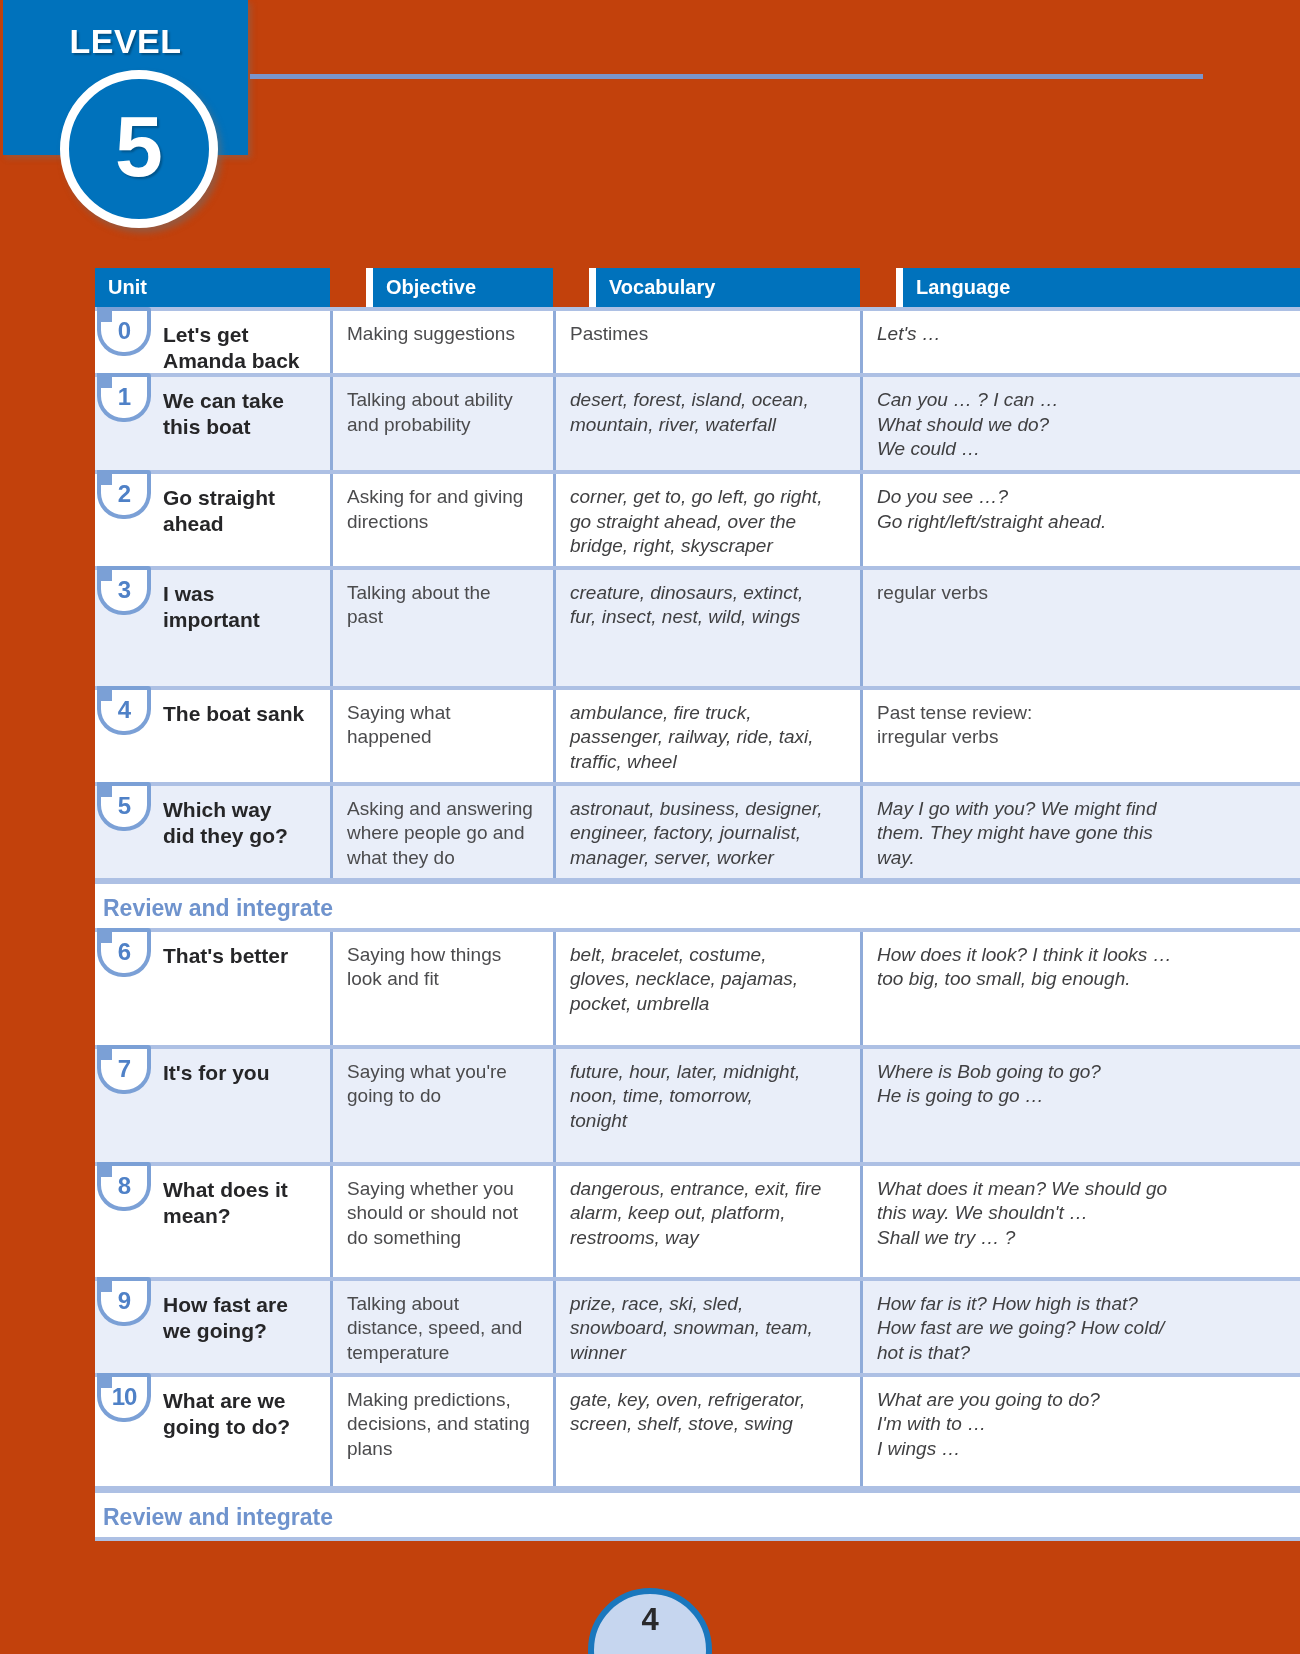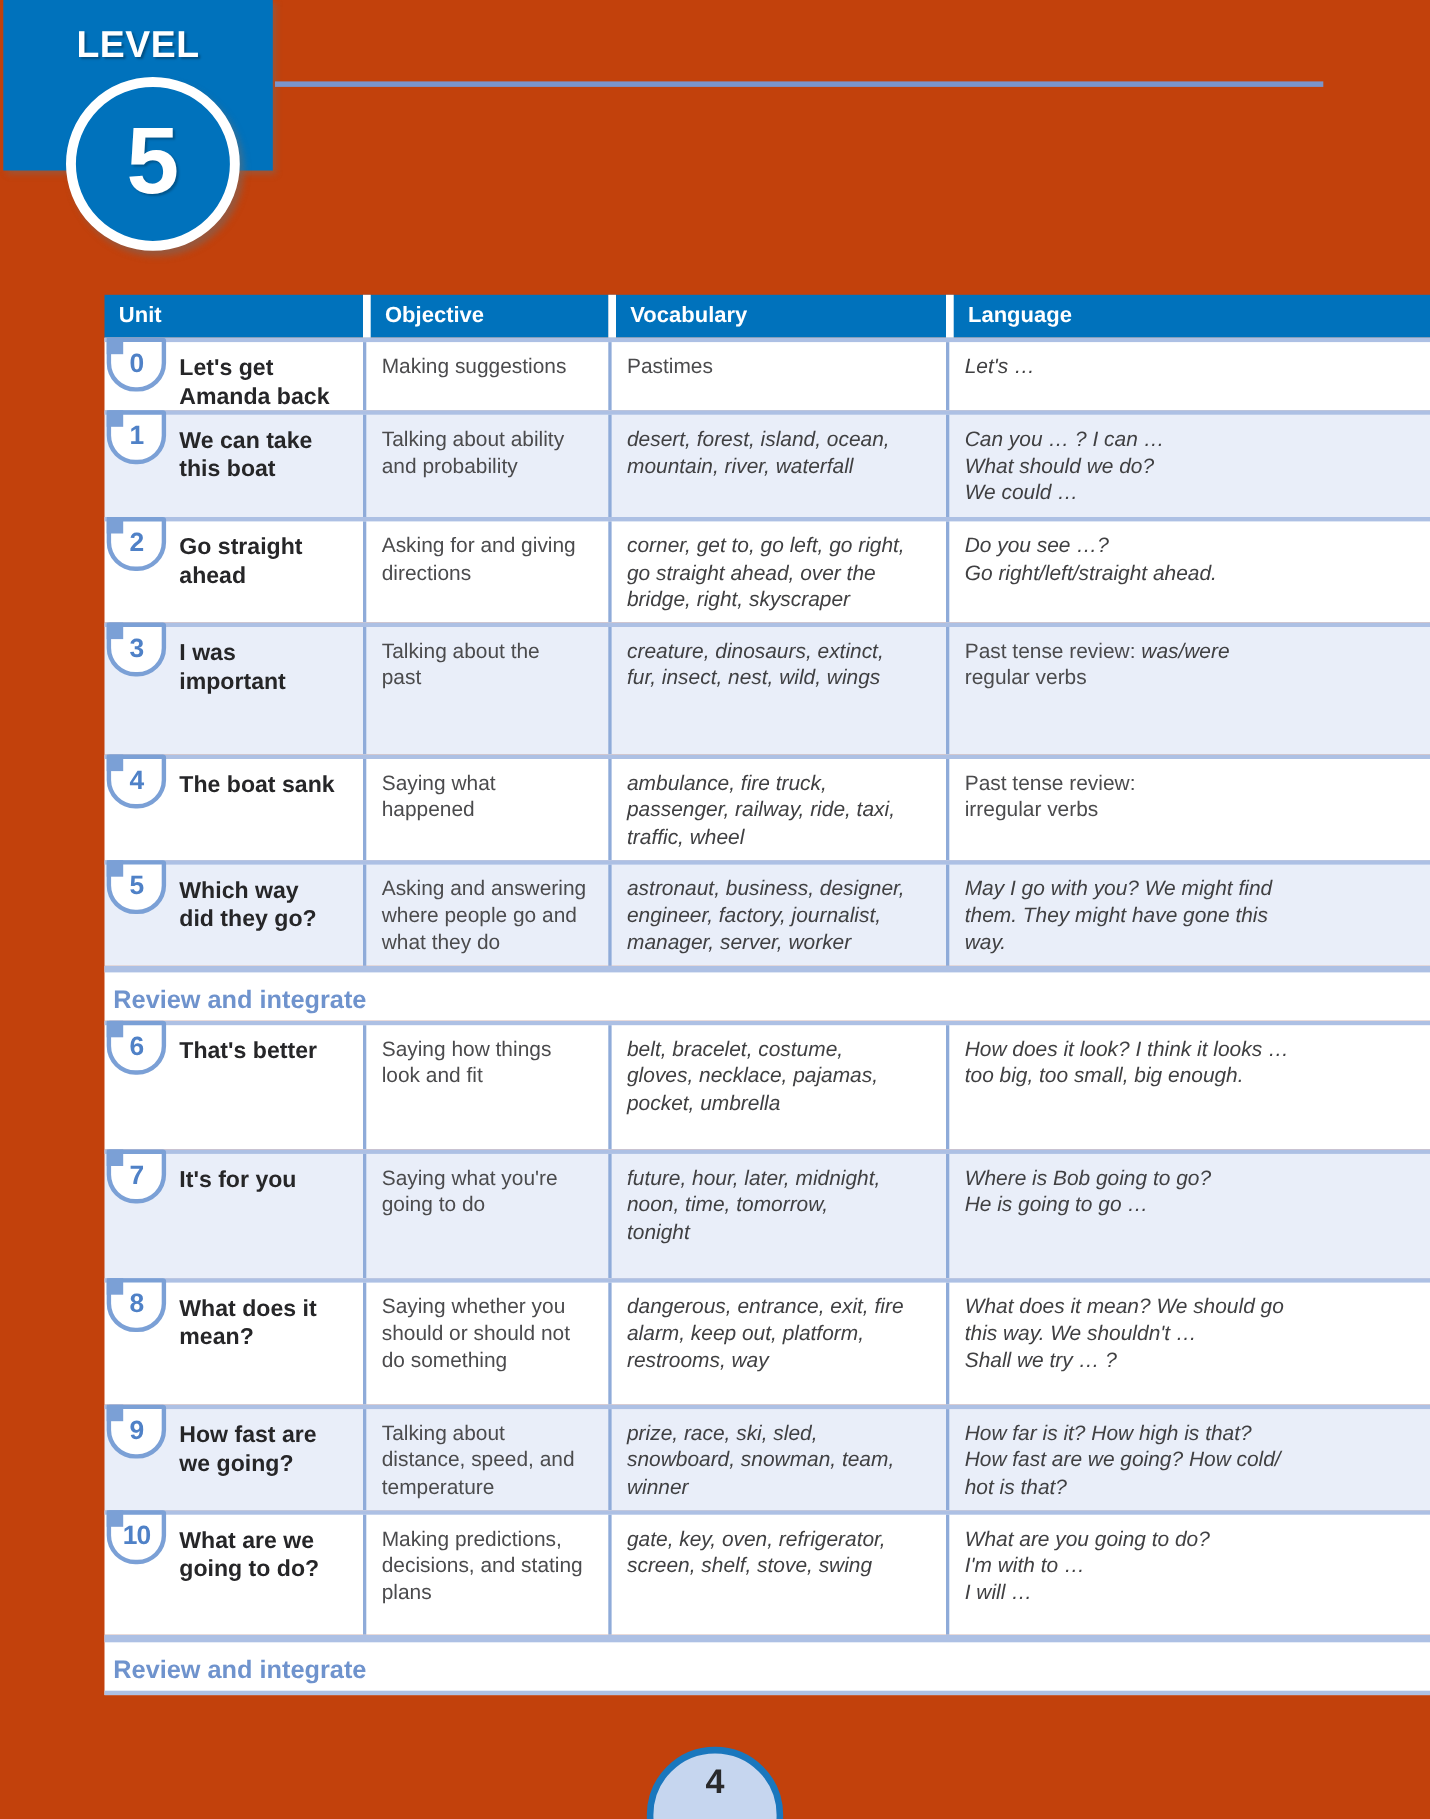--- a/index.html
+++ b/index.html
@@ -46,21 +46,21 @@
   }
 
   
   .syllabus{position:absolute;left:95px;top:268px;width:1205px;}
   .thead{display:grid;grid-template-columns:235px 223px 307px 1fr;}
   .hcell{
     background:#0072bc;color:#fff;font-weight:bold;font-size:20px;
     height:39px;display:flex;align-items:center;
     padding-left:13px;box-sizing:border-box;
   }
-  .hcell + .hcell{border-left:7px solid #ffffff;}
+  .hcell + .hcell{border-left:7px solid #ffffff;margin-left:36px;}
 
   .row{display:grid;grid-template-columns:235px 223px 307px 1fr;box-sizing:border-box;}
   .unit-row{border-top:4px solid #adc0e4;position:relative;background:#fff;}
   .unit-row.shade{background:#e9eef9;}
   .cell{box-sizing:border-box;padding:11px 8px 8px 14px;
         font-size:19px;line-height:1.28;color:#4b4b4d;}
   .cell + .cell{border-left:3px solid #8fabd9;}
   .unit-cell{position:relative;padding:0;}
   .unit-title{
     margin-left:68px;padding-top:11px;padding-right:4px;
@@ -197,21 +197,20 @@
               <span class="badge-num">3</span>
             </div>
             <div class="unit-title">I was
 important</div>
           </div>
           <div class="cell pre">Talking about the
 past</div>
           <div class="cell pre it">creature, dinosaurs, extinct,
 fur, insect, nest, wild, wings</div>
           <div class="cell">
-            <div class="lang-line"><span>Past tense review: </span><span class="it">was/were</span></div>
             <div class="lang-line"><span>regular verbs</span></div>
           </div>
         </div>
         <div class="row unit-row rh4">
           <div class="cell unit-cell">
             <div class="badge">
               <span class="badge-corner"></span>
               <span class="badge-num">4</span>
             </div>
             <div class="unit-title">The boat sank</div>
@@ -338,21 +337,21 @@
 going to do?</div>
           </div>
           <div class="cell pre">Making predictions,
 decisions, and stating
 plans</div>
           <div class="cell pre it">gate, key, oven, refrigerator,
 screen, shelf, stove, swing</div>
           <div class="cell">
             <div class="lang-line"><span class="it">What are you going to do?</span></div>
             <div class="lang-line"><span class="it">I'm with to …</span></div>
-            <div class="lang-line"><span class="it">I will …</span></div>
+            <div class="lang-line"><span class="it">I wings …</span></div>
           </div>
         </div>
         <div class="row review-row last rh12">
           <div class="review-label">Review and integrate</div>
         </div>
       </div>
   </div>
 
   <div class="page-circle">
     <span class="page-num">4</span>

